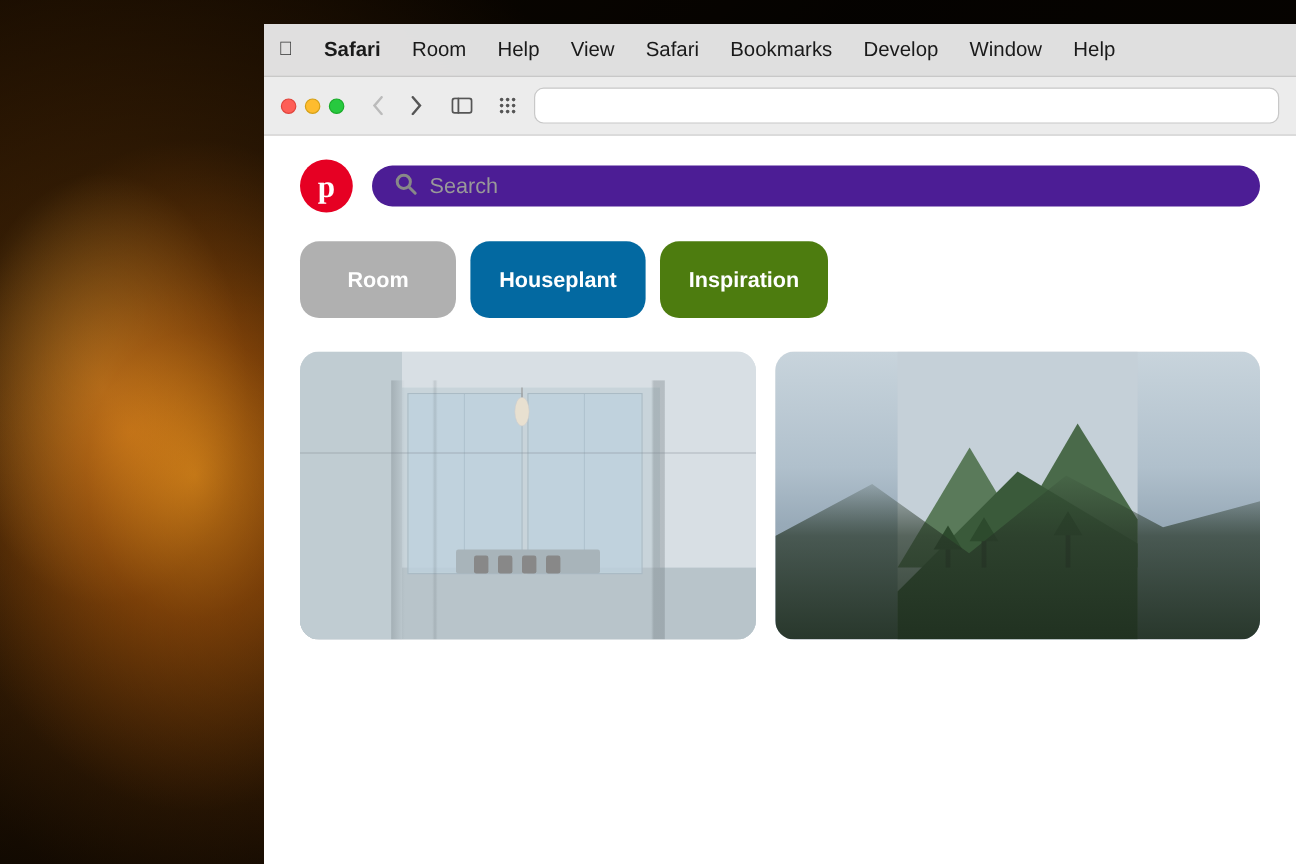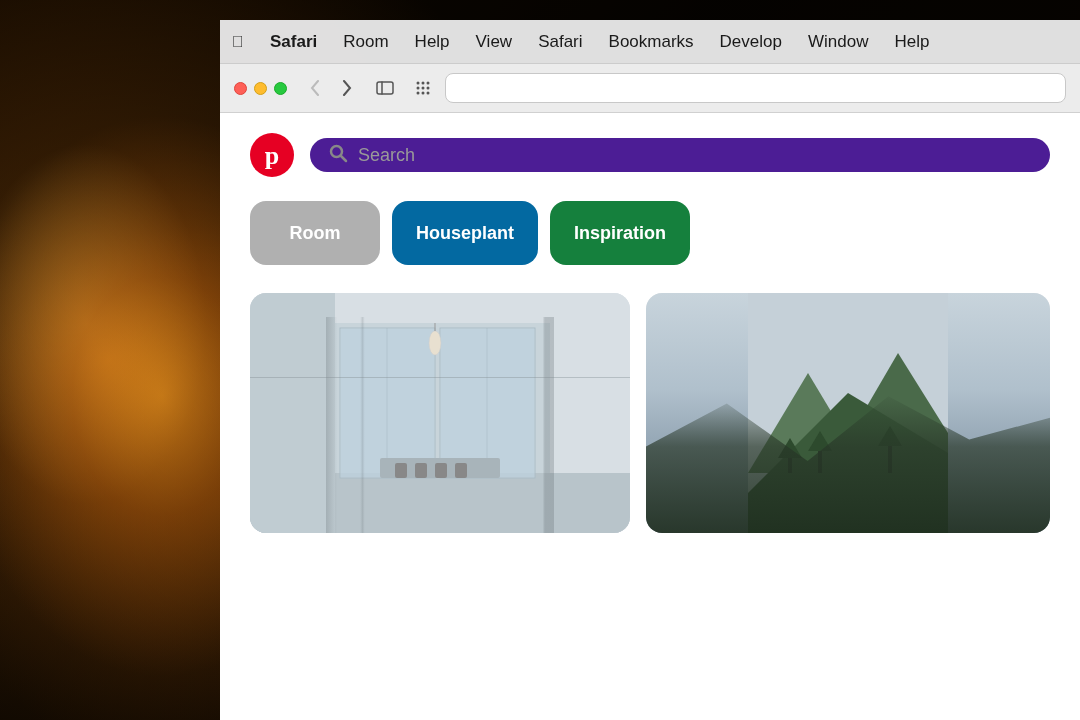--- a/index.html
+++ b/index.html
@@ -257,21 +257,21 @@
 
     .pill-room {
       background: #b0b0b0;
     }
 
     .pill-houseplant {
       background: #0369a1;
     }
 
     .pill-inspiration {
-      background: #15803d;
+      background: #4d7c0f;
     }
 
     .pill-garden {
       background: #2d3b2d;
     }
 
     
     .pin-grid {
       display: flex;
       gap: 16px;

